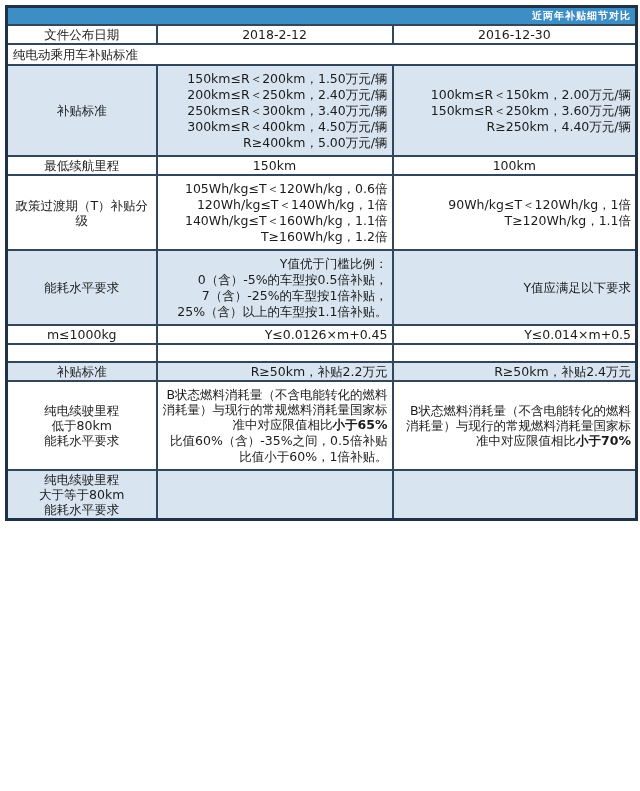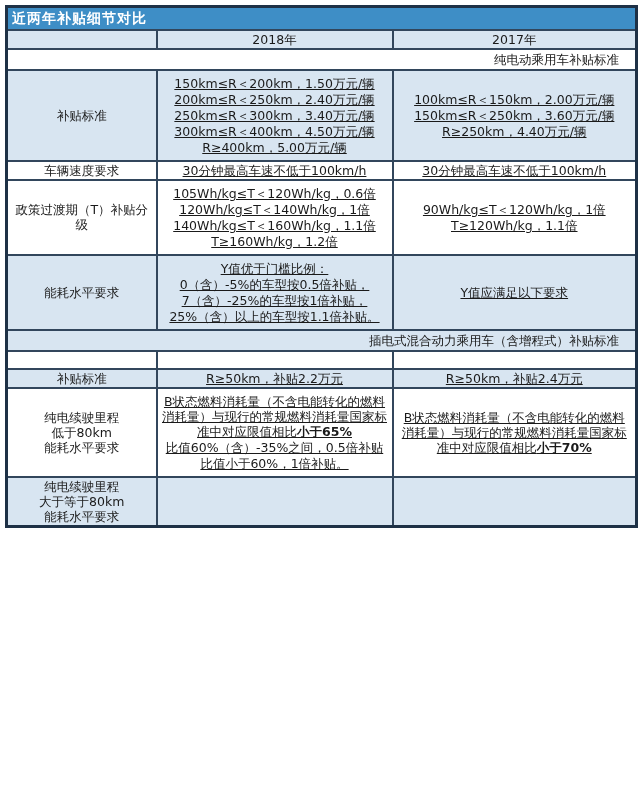--- a/index.html
+++ b/index.html
@@ -28,81 +28,83 @@
     line-height:1.2;
     padding:1px 4px;
     vertical-align:middle;
     white-space:pre-line;
     overflow:hidden;
   }
   .title-cell{
     background:var(--title-bg);
     color:#ffffff;
     font-weight:bold;
-    text-align:left;
-    font-size:14px;
+    text-align:right;
+    font-size:10px;
     padding:2px 4px;
     letter-spacing:1px;
   }
   tr.band td{background:var(--band);}
   .header-row td{text-align:center;padding:1px 4px;}
   .label-cell{text-align:center;}
-  .section-cell{text-align:right;padding:2px 16px;margin-top:11px;}
+  .section-cell{text-align:left;padding:2px 5px;margin-top:11px;}
   .ac{text-align:center;}
-  .al{text-align:center;text-decoration:underline;}
+  .al{text-align:right;}
   .cell .para{margin:0;}
   .cell.multi{padding-top:5px;padding-bottom:5px;}
   .cell.multi .para + .para{margin-top:1px;}
   .spacer-row td{height:14px;}
   b{font-weight:bold;}
 </style>
 </head>
 <body>
 
 <div class="wrap">
   <table>
     <colgroup>
       <col style="width:150px">
       <col style="width:236px">
       <col style="width:244px">
     </colgroup>
     <tbody id="tbody">
       <tr>
         <td colspan="3" class="title-cell">近两年补贴细节对比</td>
       </tr>
-      <tr class="band header-row">
-        <td></td>
-        <td>2018年</td>
-        <td>2017年</td>
-      </tr>
+    <tr>
+          <td class="label-cell"><span>文件公布日期</span></td>
+          <td class="cell ac"><div class="para"><span>2018-2-12</span></div></td>
+          <td class="cell ac"><div class="para"><span>2016-12-30</span></div></td>
+        </tr>
         <tr>
           <td colspan="3" class="section-cell"><span>纯电动乘用车补贴标准</span></td>
         </tr>
         <tr class="band">
           <td class="label-cell"><span>补贴标准</span></td>
           <td class="cell al multi"><div class="para"><span>150km≤R＜200km，1.50万元/辆</span></div><div class="para"><span>200km≤R＜250km，2.40万元/辆</span></div><div class="para"><span>250km≤R＜300km，3.40万元/辆</span></div><div class="para"><span>300km≤R＜400km，4.50万元/辆</span></div><div class="para"><span>R≥400km，5.00万元/辆</span></div></td>
           <td class="cell al multi"><div class="para"><span>100km≤R＜150km，2.00万元/辆</span></div><div class="para"><span>150km≤R＜250km，3.60万元/辆</span></div><div class="para"><span>R≥250km，4.40万元/辆</span></div></td>
         </tr>
         <tr>
-          <td class="label-cell"><span>车辆速度要求</span></td>
-          <td class="cell al"><div class="para"><span>30分钟最高车速不低于100km/h</span></div></td>
-          <td class="cell al"><div class="para"><span>30分钟最高车速不低于100km/h</span></div></td>
+          <td class="label-cell"><span>最低续航里程</span></td>
+          <td class="cell ac"><div class="para"><span>150km</span></div></td>
+          <td class="cell ac"><div class="para"><span>100km</span></div></td>
         </tr>
         <tr>
           <td class="label-cell"><span>政策过渡期（T）补贴分级</span></td>
           <td class="cell al multi"><div class="para"><span>105Wh/kg≤T＜120Wh/kg，0.6倍</span></div><div class="para"><span>120Wh/kg≤T＜140Wh/kg，1倍</span></div><div class="para"><span>140Wh/kg≤T＜160Wh/kg，1.1倍</span></div><div class="para"><span>T≥160Wh/kg，1.2倍</span></div></td>
           <td class="cell al multi"><div class="para"><span>90Wh/kg≤T＜120Wh/kg，1倍</span></div><div class="para"><span>T≥120Wh/kg，1.1倍</span></div></td>
         </tr>
         <tr class="band">
           <td class="label-cell"><span>能耗水平要求</span></td>
           <td class="cell al multi"><div class="para"><span>Y值优于门槛比例：</span></div><div class="para"><span>0（含）-5%的车型按0.5倍补贴，</span></div><div class="para"><span>7（含）-25%的车型按1倍补贴，</span></div><div class="para"><span>25%（含）以上的车型按1.1倍补贴。</span></div></td>
           <td class="cell al"><div class="para"><span>Y值应满足以下要求</span></div></td>
         </tr>
-        <tr class="band">
-          <td colspan="3" class="section-cell"><span>插电式混合动力乘用车（含增程式）补贴标准</span></td>
+        <tr>
+          <td class="label-cell"><span>m≤1000kg</span></td>
+          <td class="cell al"><div class="para"><span>Y≤0.0126×m+0.45</span></div></td>
+          <td class="cell al"><div class="para"><span>Y≤0.014×m+0.5</span></div></td>
         </tr>
         <tr class="spacer-row">
           <td></td>
           <td></td>
           <td></td>
         </tr>
         <tr class="band">
           <td class="label-cell"><span>补贴标准</span></td>
           <td class="cell al"><div class="para"><span>R≥50km，补贴2.2万元</span></div></td>
           <td class="cell al"><div class="para"><span>R≥50km，补贴2.4万元</span></div></td>

